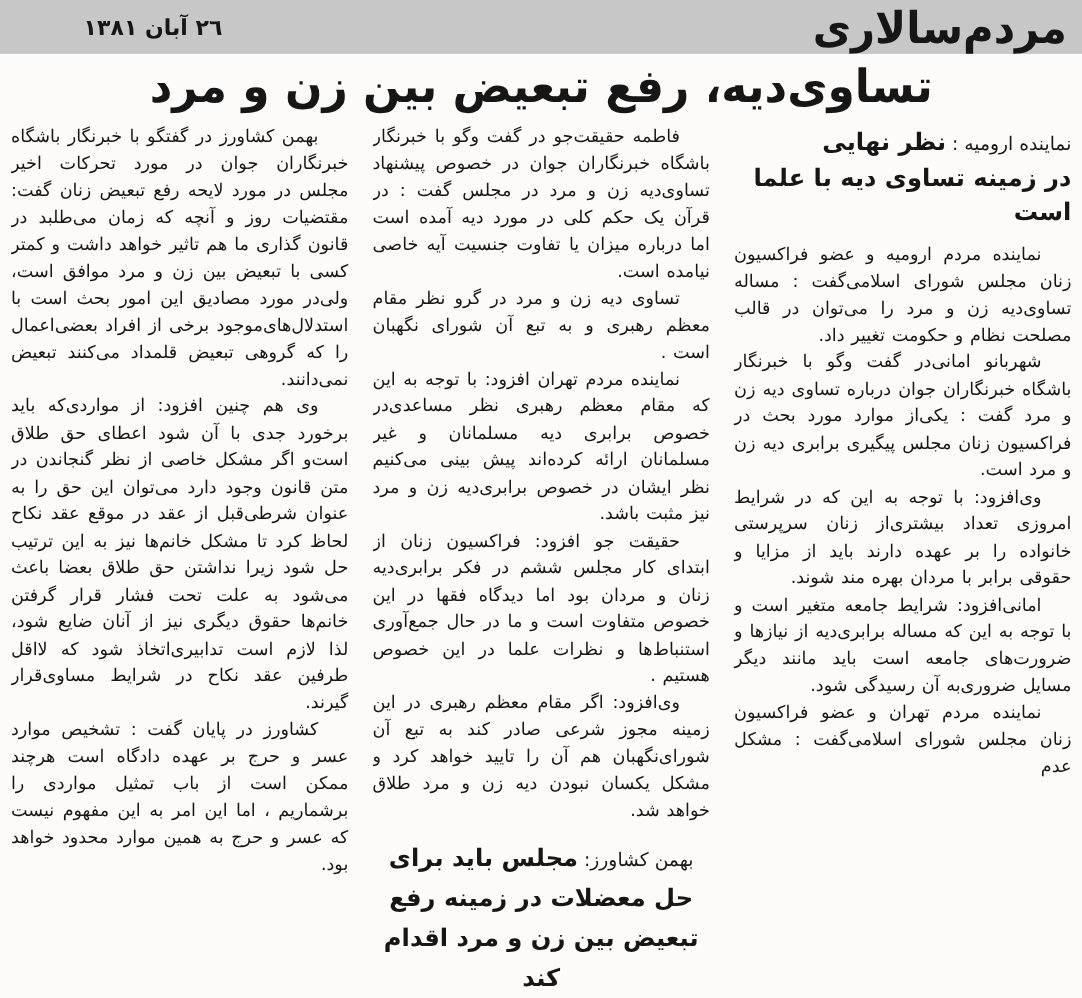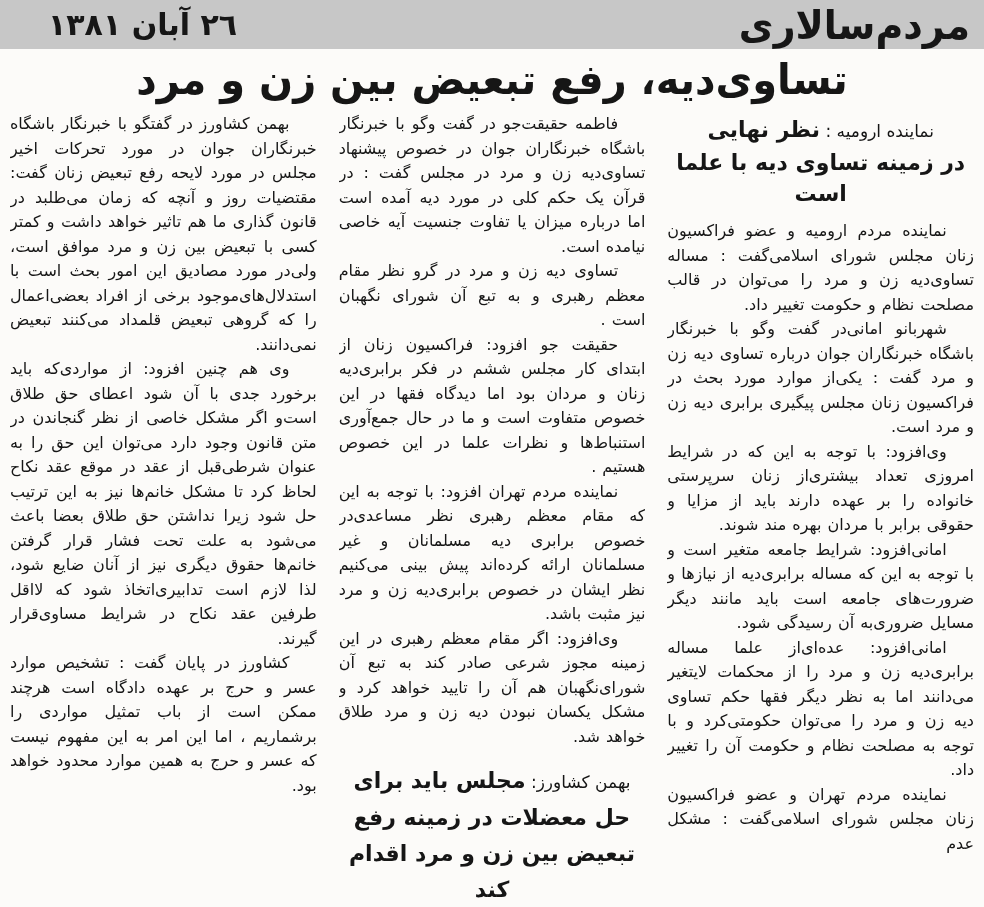--- a/index.html
+++ b/index.html
@@ -19,22 +19,23 @@
     width:100%;height:49px;
     background:var(--masthead-bg);
     display:flex;align-items:center;justify-content:space-between;
     padding:0 14px 0 48px;
   }
   .masthead .paper-title{
     font-size:38px;font-weight:bold;letter-spacing:-1px;
     transform:scaleY(1.05);
   }
   .masthead .paper-date{
-    font-size:30px;font-weight:bold;letter-spacing:6px;
+    font-size:20px;font-weight:bold;letter-spacing:6px;
     margin-right:180px;
+    margin-left:28px;
   }
   .headline{
     text-align:center;
     font-size:40px;font-weight:bold;
     padding:7px 0 4px 0;
     transform:scaleY(1.04);
   }
   .columns{
     display:flex;
     gap:22px;
@@ -48,21 +49,20 @@
   }
   .col p{
     font-size:16px;
     line-height:24.5px;
     text-align:justify;
     text-indent:1.7em;
     word-spacing:1px;
   }
   .kicker{font-weight:normal;font-size:17px;}
   .art-heading{
-    text-align:center;
     font-weight:bold;
     font-size:22px;
     line-height:31px;
     margin:2px 0 10px 0;
   }
   .sub-heading{
     font-weight:bold;
     font-size:21px;
     line-height:33px;
     text-align:justify;
@@ -89,29 +89,28 @@
 
   <section class="col">
     <h2 class="art-heading">
       <span class="kicker">نماینده ارومیه : </span><span>نظر نهایی</span><br>
       <span>در زمینه تساوی دیه با علما است</span>
     </h2>
     <p>نماینده مردم ارومیه و عضو فراکسیون زنان مجلس شورای اسلامی‌گفت : مساله تساوی‌دیه زن و مرد را می‌توان در قالب مصلحت نظام و حکومت تغییر داد.</p>
     <p>شهربانو امانی‌در گفت وگو با خبرنگار باشگاه خبرنگاران جوان درباره تساوی دیه زن و مرد گفت : یکی‌از موارد مورد بحث در فراکسیون زنان مجلس پیگیری برابری دیه زن و مرد است.</p>
     <p>وی‌افزود: با توجه به این که در شرایط امروزی تعداد بیشتری‌از زنان سرپرستی خانواده را بر عهده دارند باید از مزایا و حقوقی برابر با مردان بهره مند شوند.</p>
     <p>امانی‌افزود: شرایط جامعه متغیر است و با توجه به این که مساله برابری‌دیه از نیازها و ضرورت‌های جامعه است باید مانند دیگر مسایل ضروری‌به آن رسیدگی شود.</p>
-    <p>امانی‌افزود: عده‌ای‌از علما مساله برابری‌دیه زن و مرد را از محکمات لایتغیر می‌دانند اما به نظر دیگر فقها حکم تساوی دیه زن و مرد را می‌توان حکومتی‌کرد و با توجه به مصلحت نظام و حکومت آن را تغییر داد.</p>
     <p>نماینده مردم تهران و عضو فراکسیون زنان مجلس شورای اسلامی‌گفت : مشکل عدم</p>
   </section>
 
   <section class="col">
     <p>فاطمه حقیقت‌جو در گفت وگو با خبرنگار باشگاه خبرنگاران جوان در خصوص پیشنهاد تساوی‌دیه زن و مرد در مجلس گفت : در قرآن یک حکم کلی در مورد دیه آمده است اما درباره میزان یا تفاوت جنسیت آیه خاصی نیامده است.</p>
     <p>تساوی دیه زن و مرد در گرو نظر مقام معظم رهبری و به تبع آن شورای نگهبان است .</p>
+    <p>نماینده مردم تهران افزود: با توجه به این که مقام معظم رهبری نظر مساعدی‌در خصوص برابری دیه مسلمانان و غیر مسلمانان ارائه کرده‌اند پیش بینی می‌کنیم نظر ایشان در خصوص برابری‌دیه زن و مرد نیز مثبت باشد.</p>
     <p>حقیقت جو افزود: فراکسیون زنان از ابتدای کار مجلس ششم در فکر برابری‌دیه زنان و مردان بود اما دیدگاه فقها در این خصوص متفاوت است و ما در حال جمع‌آوری استنباط‌ها و نظرات علما در این خصوص هستیم .</p>
-    <p>نماینده مردم تهران افزود: با توجه به این که مقام معظم رهبری نظر مساعدی‌در خصوص برابری دیه مسلمانان و غیر مسلمانان ارائه کرده‌اند پیش بینی می‌کنیم نظر ایشان در خصوص برابری‌دیه زن و مرد نیز مثبت باشد.</p>
     <p>وی‌افزود: اگر مقام معظم رهبری در این زمینه مجوز شرعی صادر کند به تبع آن شورای‌نگهبان هم آن را تایید خواهد کرد و مشکل یکسان نبودن دیه زن و مرد طلاق خواهد شد.</p>
     <h3 class="sub-heading centered">
       <span class="kicker">بهمن کشاورز: </span><span>مجلس باید برای حل معضلات در زمینه رفع تبعیض بین زن و مرد اقدام کند</span>
     </h3>
 
   </section>
 
   <section class="col">
     <p>بهمن کشاورز در گفتگو با خبرنگار باشگاه خبرنگاران جوان در مورد تحرکات اخیر مجلس در مورد لایحه رفع تبعیض زنان گفت: مقتضیات روز و آنچه که زمان می‌طلبد در قانون گذاری ما هم تاثیر خواهد داشت و کمتر کسی با تبعیض بین زن و مرد موافق است، ولی‌در مورد مصادیق این امور بحث است با استدلال‌های‌موجود برخی از افراد بعضی‌اعمال را که گروهی تبعیض قلمداد می‌کنند تبعیض نمی‌دانند.</p>
     <p>وی هم چنین افزود: از مواردی‌که باید برخورد جدی با آن شود اعطای حق طلاق است‌و اگر مشکل خاصی از نظر گنجاندن در متن قانون وجود دارد می‌توان این حق را به عنوان شرطی‌قبل از عقد در موقع عقد نکاح لحاظ کرد تا مشکل خانم‌ها نیز به این ترتیب حل شود زیرا نداشتن حق طلاق بعضا باعث می‌شود به علت تحت فشار قرار گرفتن خانم‌ها حقوق دیگری نیز از آنان ضایع شود، لذا لازم است تدابیری‌اتخاذ شود که لااقل طرفین عقد نکاح در شرایط مساوی‌قرار گیرند.</p>

